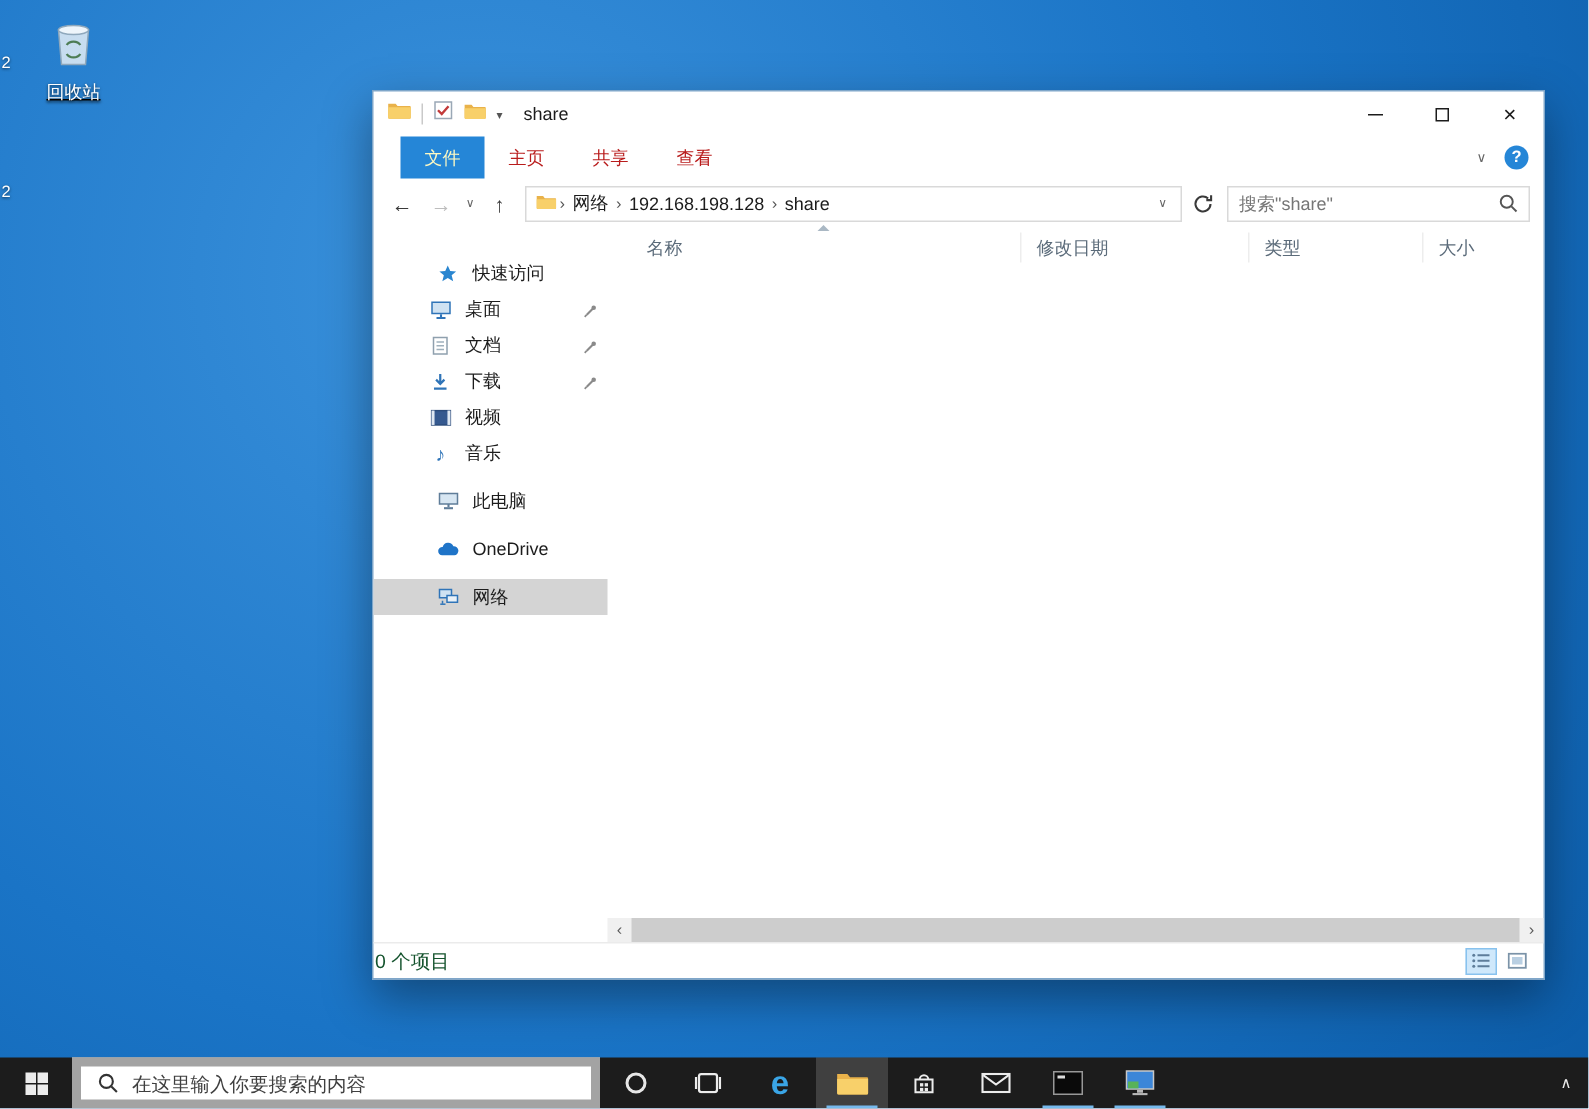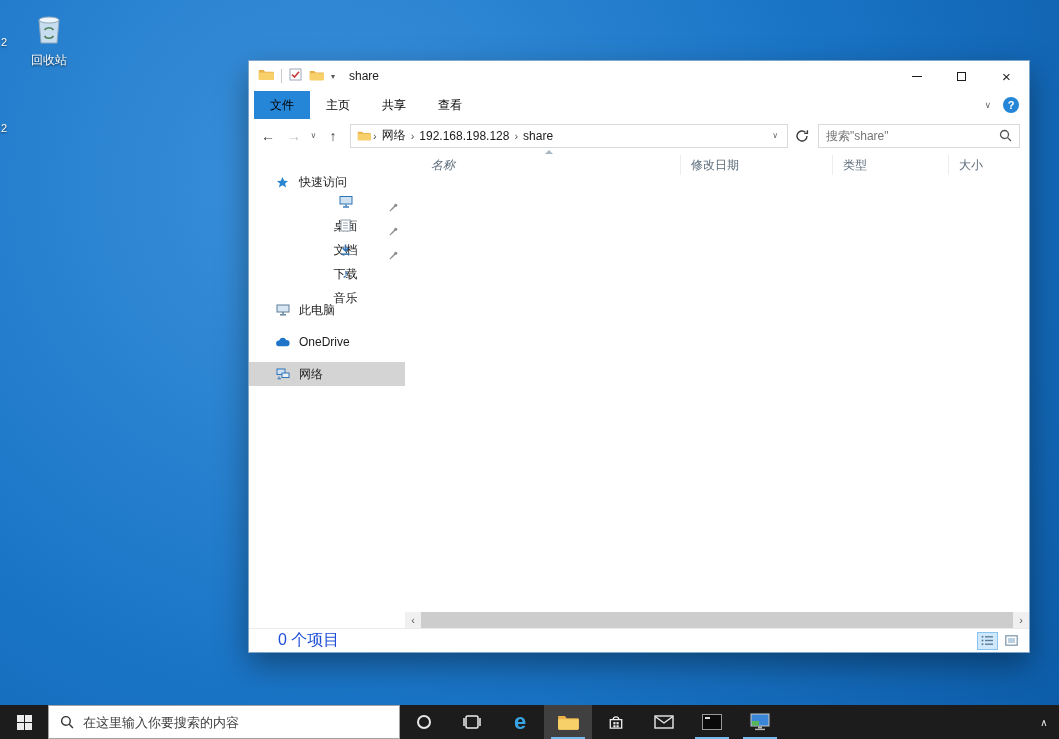--- a/index.html
+++ b/index.html
@@ -6,43 +6,43 @@
       font-family: "Liberation Sans", "DejaVu Sans", sans-serif; }
   html,body { width:1059px; height:739px; overflow:hidden; }
 
   .desktop { position:relative; width:1059px; height:739px; overflow:hidden;
              background: radial-gradient(circle at 30% 25%, #3b92dc 0%, #1a74c6 55%, #0c5ca8 100%); }
 
   .frag { position:absolute; left:1px; color:#fff; font-size:11px;
           text-shadow:0 1px 2px rgba(0,0,0,.6); }
 
   
-  .recycle { position:absolute; left:20px; top:10px; width:58px; text-align:center; }
+  .recycle { position:absolute; left:20px; top:10px; width:58px; text-align:center;text-decoration:underline; }
   .recycle .lbl { display:block; margin-top:2px; color:#fff; font-size:12px;
                   text-shadow:0 1px 2px rgba(0,0,0,.75); }
 
   
   .window { position:absolute; left:248px; top:60px; width:782px; height:593px;
             background:#fff; border:1px solid #7fa6c9; box-shadow:0 12px 30px rgba(0,0,0,.38);
             display:flex; flex-direction:column; }
 
   .titlebar { flex:0 0 30px; display:flex; align-items:center; }
   .qat { display:flex; align-items:center; gap:7px; padding-left:9px; }
   .qat .sep { width:1px; height:14px; background:#c9c9c9; }
   .qat .dd { font-size:8px; color:#555; }
   .title { font-size:12px; color:#1c1c1c; margin-left:14px; }
   .controls { margin-left:auto; display:flex; height:100%; }
   .ctrl { width:45px; height:100%; display:flex; align-items:center; justify-content:center; color:#1c1c1c; }
   .min-glyph { width:10px; border-top:1px solid #1c1c1c; }
   .max-glyph { width:9px; height:9px; border:1px solid #1c1c1c; }
   .close-glyph { font-size:15px; line-height:1; }
 
   .tabsrow { flex:0 0 28px; display:flex; align-items:stretch; }
-  .tab { padding:0 16px; display:flex; align-items:center; font-size:12px; color:#000000; }
-  .tab.file { background:#2586d7; color:#000000; margin-left:5px; }
+  .tab { padding:0 16px; display:flex; align-items:center; font-size:12px; color:#b91c1c; }
+  .tab.file { background:#2586d7; color:#fef9c3; margin-left:18px; }
   .tabs-right { margin-left:auto; display:flex; align-items:center; gap:12px; padding-right:10px; }
   .ribbon-chevron { font-size:9px; color:#666; }
   .help-btn { width:16px; height:16px; border-radius:50%; background:#2586d7; color:#fff;
               font-size:11px; font-weight:bold; display:flex; align-items:center; justify-content:center; }
 
   .addressrow { flex:0 0 33px; display:flex; align-items:center; padding:0 9px 0 6px; }
   .navbtn { width:26px; height:24px; display:flex; align-items:center; justify-content:center;
             color:#3a3a3a; font-size:14px; }
   .navbtn.disabled { color:#bdbdbd; }
   .navbtn.small { width:13px; font-size:8px; color:#666; }
@@ -52,59 +52,59 @@
   .crumb-sep { font-size:11px; color:#555; padding:0 2px; }
   .addr-chevron { margin-left:auto; font-size:8px; color:#666; padding:0 5px; }
   .refreshbtn { width:24px; height:24px; display:flex; align-items:center; justify-content:center; }
   .searchbox { width:202px; height:24px; border:1px solid #d9d9d9; display:flex; align-items:center;
                padding:0 7px; margin-left:4px; }
   .searchbox input { flex:1; border:none; outline:none; font-size:12px; color:#333; background:transparent; }
   .searchbox input::placeholder { color:#767676; }
 
   .main { flex:1; min-height:0; display:flex; position:relative; }
   .sidebar { flex:0 0 156px; padding-top:18px; font-size:12px; color:#1c1c1c; }
-  .nav-item { height:24px; display:flex; align-items:center; gap:9px; padding-left:26px; position:relative; }
-  .nav-item.child { padding-left:37px;flex-direction:column; }
+  .nav-item { height:24px; display:flex; align-items:center; gap:9px; padding-left:42px; position:relative; }
+  .nav-item.child { padding-left:37px; }
   .nav-item.gap { margin-top:8px; }
   .nav-item.selected { background:#d4d4d4; }
   .nicon { width:15px; height:15px; display:flex; align-items:center; justify-content:center; flex:0 0 15px; }
   .pin { position:absolute; right:7px; top:7px; }
 
   .filelist { flex:1; position:relative; display:flex; flex-direction:column; }
   .colheaders { flex:0 0 26px; display:flex; align-items:center; font-size:12px; color:#5b6b7a; }
   .colheaders .cell { height:20px; display:flex; align-items:center; border-right:1px solid #ededed; }
-  .c-name { width:276px; padding-left:26px; position:relative;font-style:italic; }
+  .c-name { width:276px; padding-left:26px; position:relative; }
   .c-date { width:152px; padding-left:10px; }
   .c-type { width:116px; padding-left:10px; }
   .c-size { width:80px;  padding-left:10px; border-right:none !important; }
   .sort-up { position:absolute; top:-5px; left:140px; width:0; height:0;
              border-left:4px solid transparent; border-right:4px solid transparent;
              border-bottom:4px solid #aab8c4; }
   .empty-msg { margin-top:27px; text-align:center; font-size:12px; color:#3f3f3f; }
 
   .hscroll { position:absolute; left:0; right:0; bottom:0; height:16px; background:#f0f0f0;
              display:flex; align-items:center; }
   .hs-arrow { width:16px; text-align:center; color:#5a5a5a; font-size:11px; line-height:16px; }
   .hs-thumb { flex:1; height:16px; background:#cdcdcd; }
 
   .statusbar { flex:0 0 24px; border-top:1px solid #ebebeb; display:flex; align-items:center;
-               font-size:16px; color:#1d4ed8; padding-left:29px; }
+               font-size:13px; color:#14532d; padding-left:1px; }
   .view-toggles { margin-left:auto; display:flex; gap:3px; margin-right:7px; }
   .viewbtn { width:21px; height:18px; display:flex; align-items:center; justify-content:center;
              border:1px solid transparent; }
   .viewbtn.selected { background:#cfe8fb; border-color:#88c2ee; }
 
   
   .taskbar { position:absolute; left:0; right:0; bottom:0; height:34px; background:#1c1c1c;
              display:flex; align-items:stretch; }
   .tb-start { width:48px; display:flex; align-items:center; justify-content:center; }
   .win-logo { width:15px; height:15px; display:grid; grid-template-columns:7px 7px;
               grid-template-rows:7px 7px; gap:1px; }
   .win-logo i { background:#ececec; }
-  .tb-search { width:352px; background:#fff; border:1px solid #a3a3a3; display:flex;
+  .tb-search { width:352px; background:#fff; border:6px solid #a3a3a3; display:flex;
                align-items:center; gap:9px; padding:0 11px; }
   .tb-search input { flex:1; border:none; outline:none; background:transparent; font-size:13px; color:#222; }
   .tb-search input::placeholder { color:#3f3f3f; }
   .tb-btn { width:48px; display:flex; align-items:center; justify-content:center; position:relative; }
   .tb-btn.active { background:rgba(255,255,255,.16); }
   .tb-btn.running::after, .tb-btn.active::after { content:""; position:absolute; left:7px; right:7px;
                bottom:0; height:2px; background:#76b9ed; }
   .cortana-ring { width:14px; height:14px; border:2px solid #e6e6e6; border-radius:50%; }
   .edge-e { font-size:22px; font-weight:bold; color:#3aa5e6; line-height:1; }
   .cmdicon { width:20px; height:16px; background:#0a0a0a; border:1px solid #989898; position:relative; }
@@ -278,20 +278,30 @@
           <span class="pin">
             <svg width="9" height="9" viewBox="0 0 9 9">
                 <line x1="2.2" y1="6.8" x2="6.8" y2="2.2" stroke="#8a8a8a" stroke-width="1.4"></line>
                 <circle cx="6.8" cy="2.2" r="1.5" fill="#8a8a8a"></circle>
                 <line x1="2.2" y1="6.8" x2="0.8" y2="8.2" stroke="#8a8a8a" stroke-width="1.1"></line>
               </svg>
           </span>
         </div>
 
 
+        <div class="nav-item child">
+          <span class="nicon">
+            <svg width="14" height="11" viewBox="0 0 14 11">
+                <rect x="0.7" y="0.7" width="12.6" height="9.6" fill="#35598f" stroke="#2a4a7a"></rect>
+                <rect x="0.7" y="0.7" width="2" height="9.6" fill="#dfe8f2"></rect>
+                <rect x="11.3" y="0.7" width="2" height="9.6" fill="#dfe8f2"></rect>
+              </svg>
+          </span>
+          <span>视频</span>
+        </div>
 
         <div class="nav-item child">
           <span class="nicon" style="color:#2f74b8;font-size:13px">♪</span>
           <span>音乐</span>
         </div>
 
         <div class="nav-item gap">
           <span class="nicon">
             <svg width="14" height="12" viewBox="0 0 14 12">
                 <rect x="1" y="1" width="12" height="7" fill="#d7e6f2" stroke="#5f7d99"></rect>

